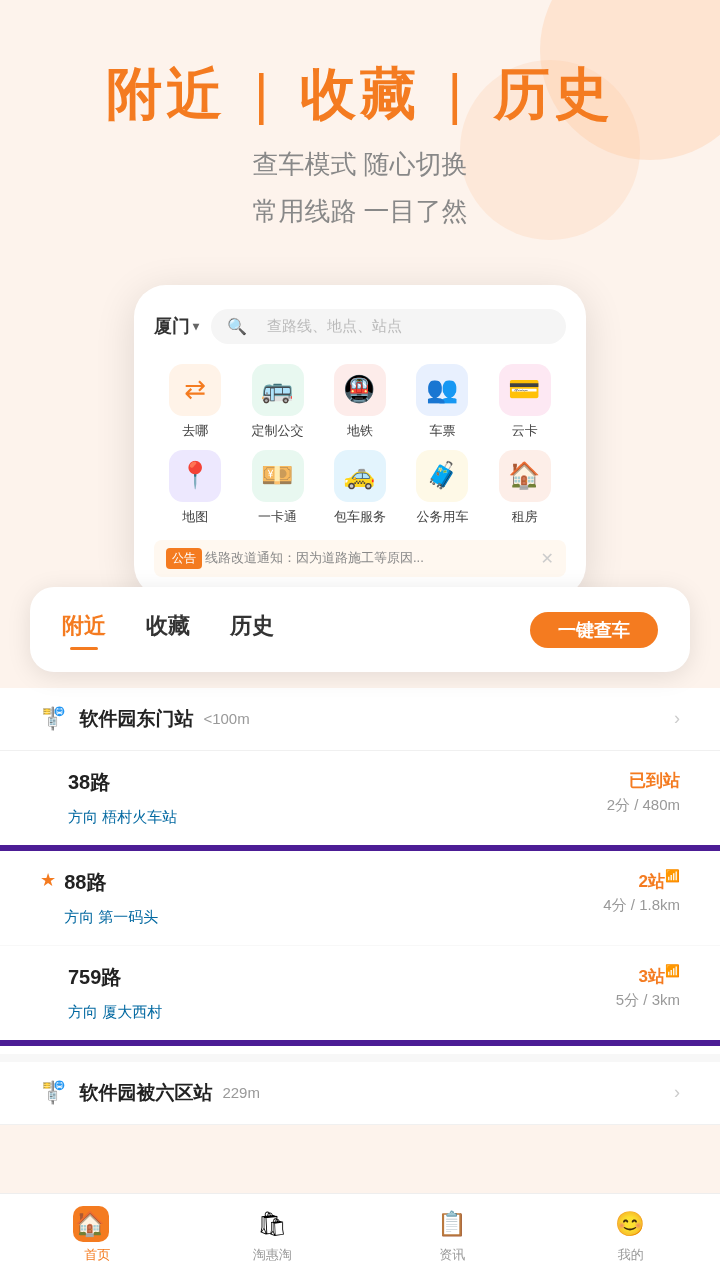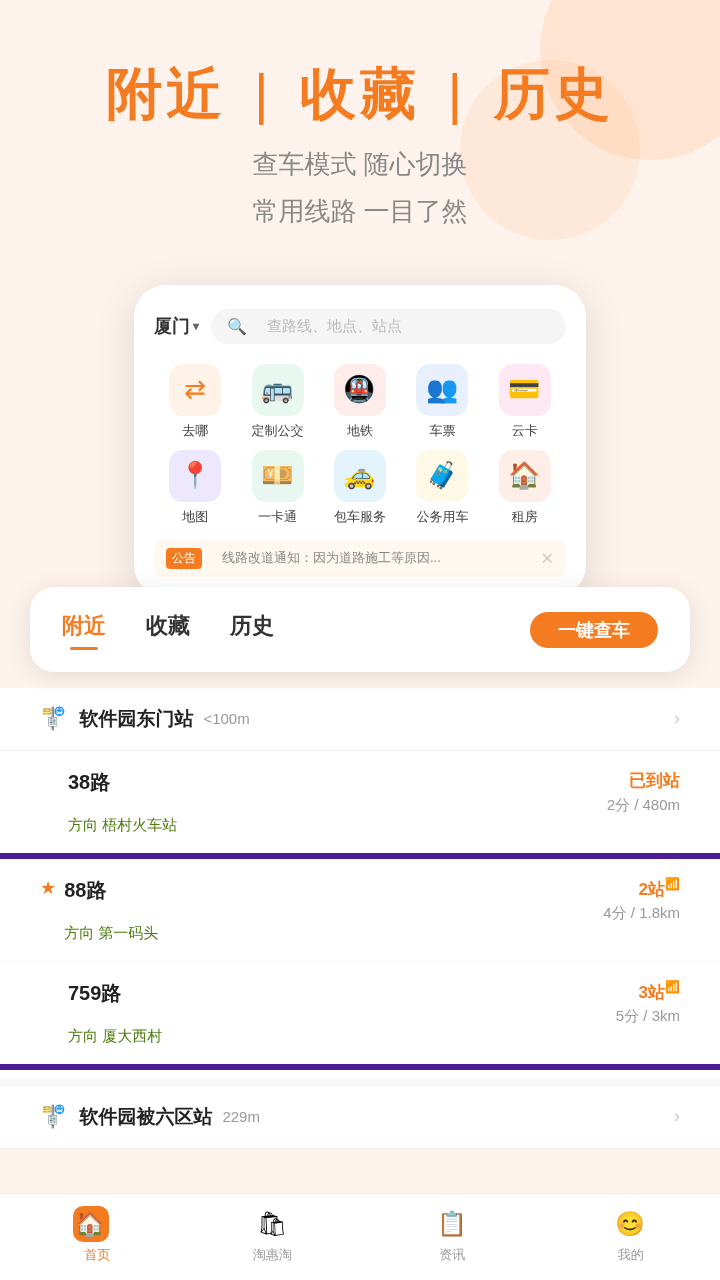--- a/index.html
+++ b/index.html
@@ -168,21 +168,21 @@
     .icon-yellow { background: #fef9e7; color: #f39c12; }
     .icon-salmon { background: #fdeee8; color: #e8613a; }
 
     
     .announcement-bar {
       background: #fff8f0;
       border-radius: 8px;
       padding: 8px 12px;
       display: flex;
       align-items: center;
-      gap: 20px;
+      gap: 3px;
       font-size: 13px;
       color: #888;
       overflow: hidden;
     }
     .announce-tag {
       background: #f47b20;
       color: #fff;
       font-size: 12px;
       padding: 2px 6px;
       border-radius: 4px;
@@ -294,22 +294,22 @@
       justify-content: space-between;
     }
     .bus-row-left {}
     .bus-number {
       font-size: 20px;
       font-weight: 600;
       color: #222;
     }
     .bus-direction {
       font-size: 15px;
-      color: #4d7c0f;
-      margin-top: 20px;
+      color: #0369a1;
+      margin-top: 12px;
     }
     .bus-row-right {
       text-align: right;
     }
     .bus-status {
       font-size: 17px;
       font-weight: 600;
     }
     .bus-status.arrived { color: #f47b20; text-align: right; }
     .bus-status.stops { color: #f47b20; }

